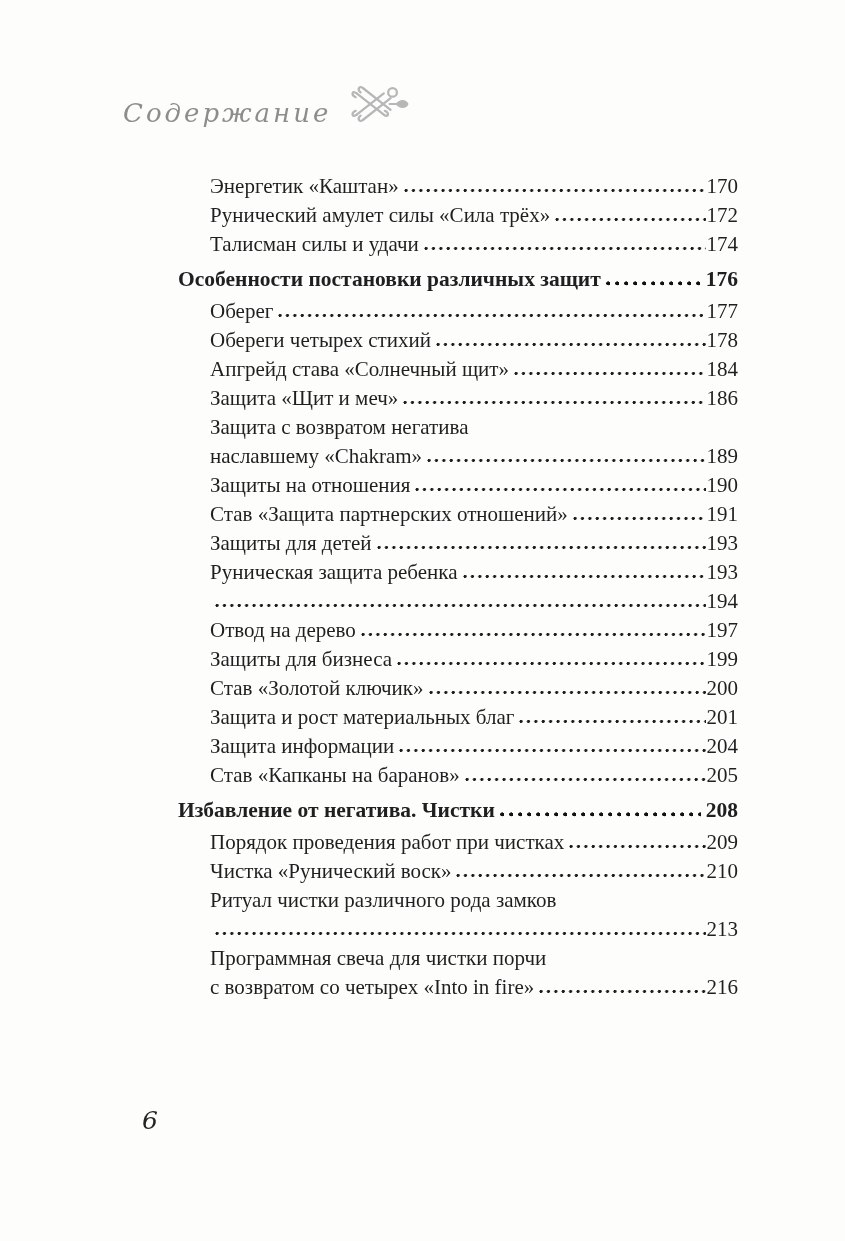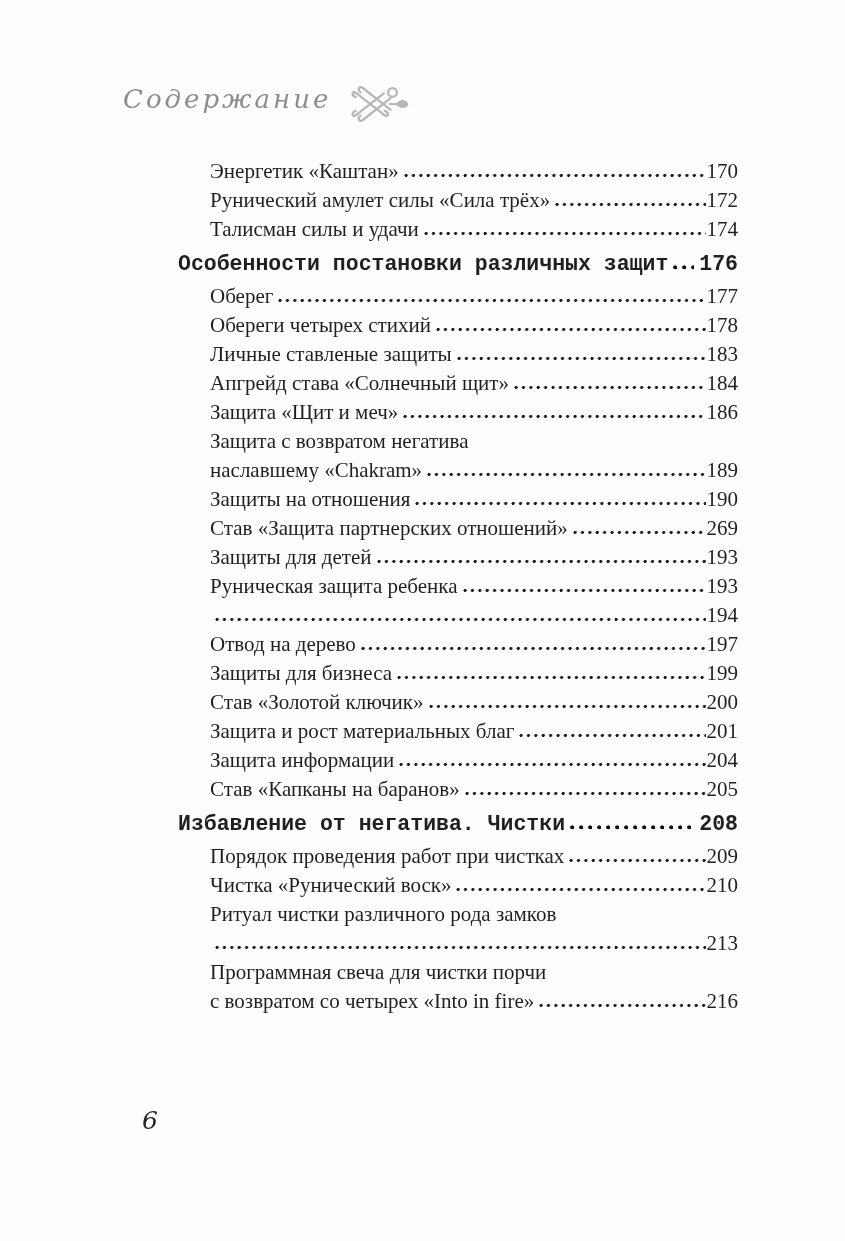--- a/index.html
+++ b/index.html
@@ -11,51 +11,51 @@
     font-family: "Liberation Serif", serif;
     color: #1f1f1f;
     overflow: hidden;
     margin: 0 auto;
   }
   .header {
     position: absolute;
     left: 123px;
     top: 84px;
     display: flex;
-    align-items: flex-start;
+    align-items: flex-end;
     gap: 16px;
   }
   .header-title {
     font-family: "DejaVu Serif", serif;
     font-style: italic;
     font-size: 26px;
     color: #8d8d8d;
     letter-spacing: 3px;
   }
   .ornament { display: inline-block; }
   .toc {
     position: absolute;
     left: 178px;
-    top: 157px;
+    top: 172px;
     width: 560px;
   }
   .toc-line {
     display: flex;
     align-items: baseline;
     font-size: 21px;
     line-height: 29px;
     white-space: nowrap;
   }
   .toc-entry.regular .toc-line { padding-left: 32px; }
   .toc-entry.bold {
     font-weight: bold;
     margin-top: 6px;
     margin-bottom: 3px;
   }
-  .toc-entry.bold .toc-line { font-size: 21.5px; font-family: Liberation Mono, monospace; }
+  .toc-entry.bold .toc-line { font-size: 21.5px; }
   .toc-title { flex: 0 0 auto; }
   .dots {
     flex: 1 1 auto;
     height: 5px;
     min-width: 12px;
     margin: 0 1px 0 5px;
     background-image: radial-gradient(circle at 2px 2.4px, #1c1c1c 1.35px, rgba(0,0,0,0) 1.8px);
     background-size: 7.4px 5px;
     background-repeat: repeat-x;
     background-position: left bottom;
@@ -142,27 +142,20 @@
       </div>
       <div class="toc-entry regular">
         <div class="toc-line">
           <span class="toc-title">Обереги четырех стихий</span>
           <span class="dots"></span>
           <span class="toc-page">178</span>
         </div>
       </div>
       <div class="toc-entry regular">
         <div class="toc-line">
-          <span class="toc-title">Личные ставленые защиты</span>
-          <span class="dots"></span>
-          <span class="toc-page">183</span>
-        </div>
-      </div>
-      <div class="toc-entry regular">
-        <div class="toc-line">
           <span class="toc-title">Апгрейд става «Солнечный щит»</span>
           <span class="dots"></span>
           <span class="toc-page">184</span>
         </div>
       </div>
       <div class="toc-entry regular">
         <div class="toc-line">
           <span class="toc-title">Защита «Щит и меч»</span>
           <span class="dots"></span>
           <span class="toc-page">186</span>
@@ -182,21 +175,21 @@
         <div class="toc-line">
           <span class="toc-title">Защиты на отношения</span>
           <span class="dots"></span>
           <span class="toc-page">190</span>
         </div>
       </div>
       <div class="toc-entry regular">
         <div class="toc-line">
           <span class="toc-title">Став «Защита партнерских отношений»</span>
           <span class="dots"></span>
-          <span class="toc-page">269</span>
+          <span class="toc-page">191</span>
         </div>
       </div>
       <div class="toc-entry regular">
         <div class="toc-line">
           <span class="toc-title">Защиты для детей</span>
           <span class="dots"></span>
           <span class="toc-page">193</span>
         </div>
       </div>
       <div class="toc-entry regular">

